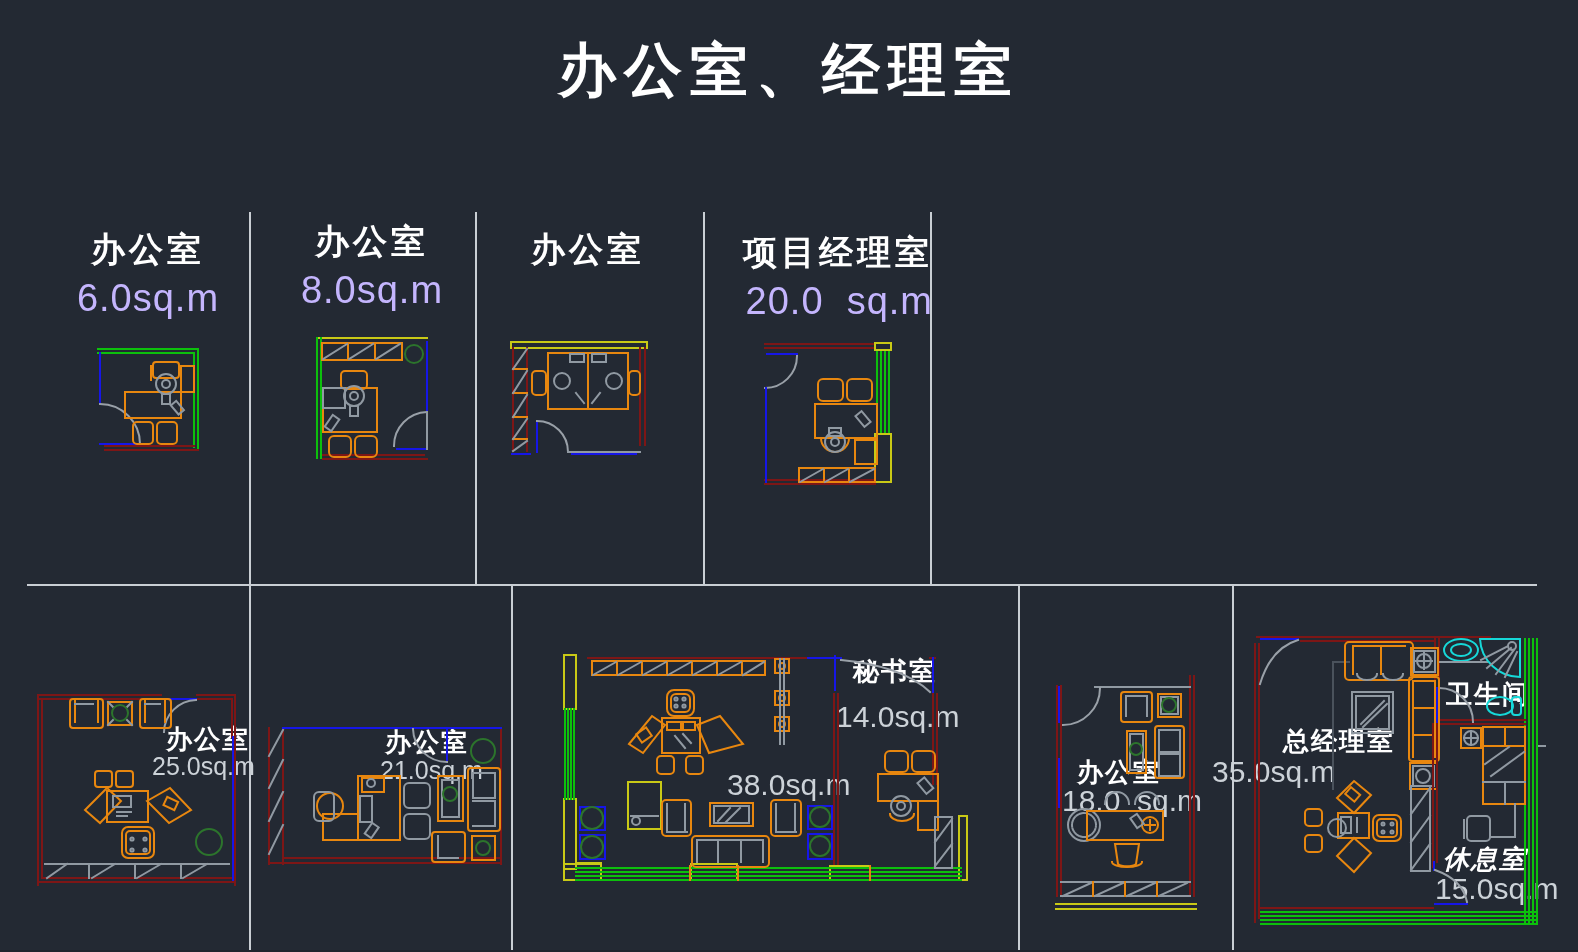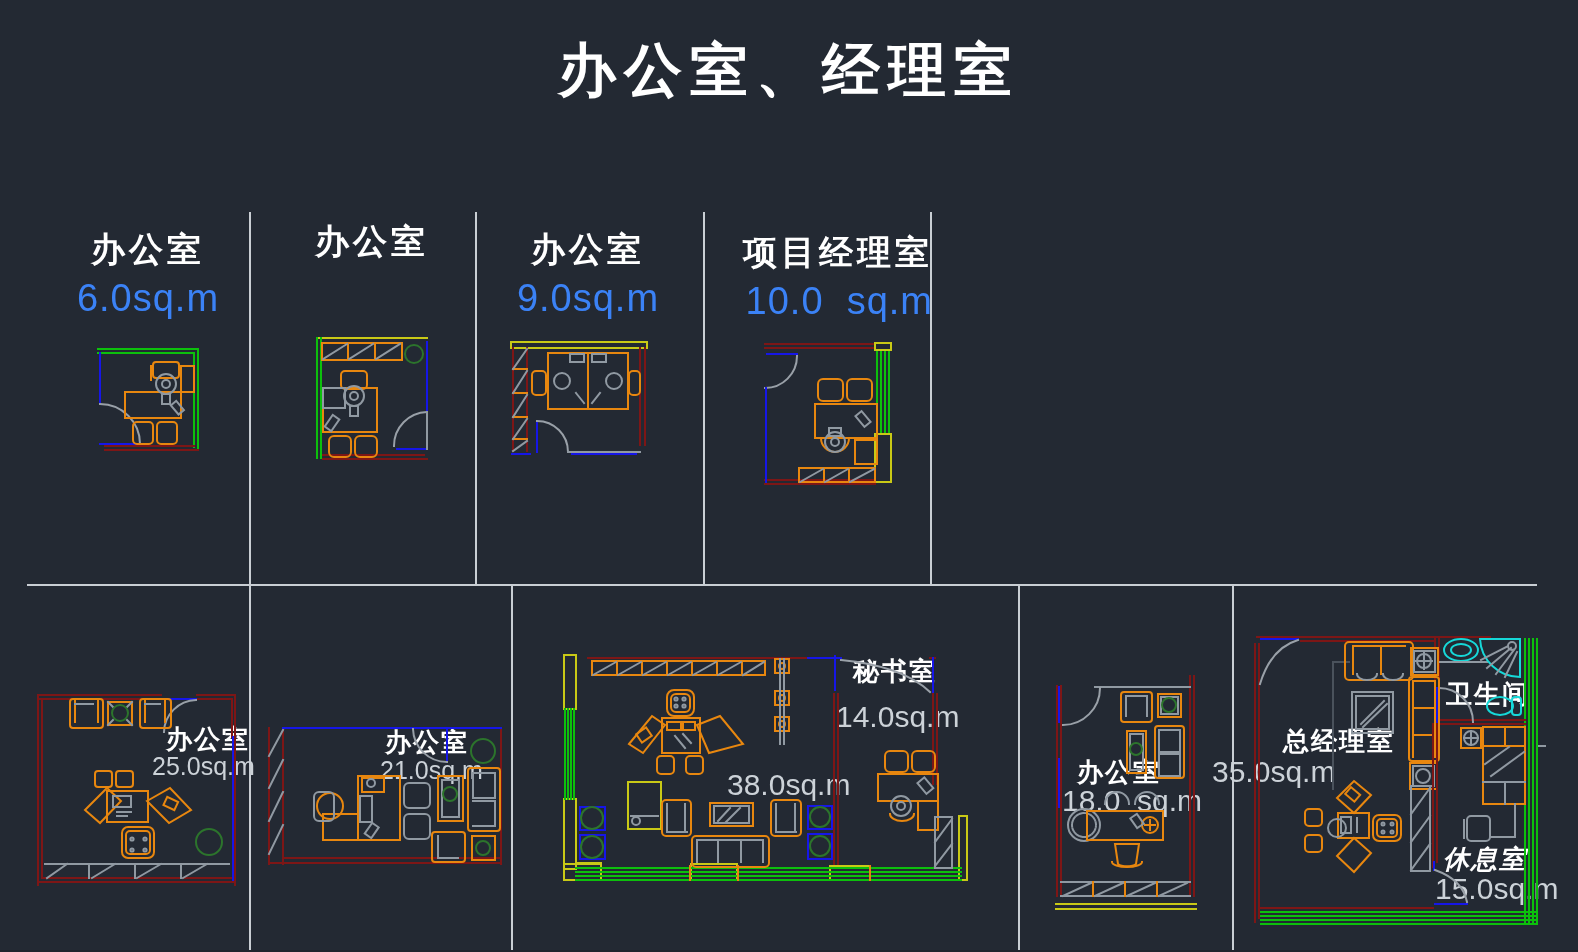--- a/index.html
+++ b/index.html
@@ -4,21 +4,21 @@
 <style>
   html,body{margin:0;padding:0;background:#232933;}
   .stage{position:relative;width:1578px;height:952px;background:#232933;overflow:hidden;
          font-family:"Liberation Sans",sans-serif;margin-top:24px;}
   .bottom-band{position:absolute;left:0;top:926px;width:1578px;height:26px;background:#1f242d;}
   .title{position:absolute;top:8px;left:0;width:100%;text-align:center;color:#ffffff;
          font-size:58px;font-weight:900;letter-spacing:8px;}
   .divider{position:absolute;background:#c9ced4;}
   .toplabel{position:absolute;text-align:center;transform:translateX(-50%);}
   .toplabel .nm{color:#ffffff;font-size:34px;font-weight:700;letter-spacing:4px;white-space:pre;}
-  .toplabel .ar{color:#3b82f6;font-size:38px;font-weight:400;letter-spacing:1px;margin-top:4px;white-space:pre;}
+  .toplabel .ar{color:#c4b5fd;font-size:38px;font-weight:400;letter-spacing:1px;margin-top:4px;white-space:pre;}
   .nm2{position:absolute;color:#ffffff;font-size:26px;font-weight:700;letter-spacing:2px;white-space:pre;}
   .ar2{position:absolute;color:#ccd2d8;font-size:25px;font-weight:400;white-space:pre;letter-spacing:0;}
   .nm2.big{font-size:30px;}
   .ar2.big{font-size:30px;}
   svg.plan{position:absolute;overflow:visible;}
   svg.plan *{fill:none;stroke-width:2;stroke-linecap:square;}
   .G{stroke:#0cc00c;} .B{stroke:#1616e8;} .R{stroke:#7d1616;} .Y{stroke:#c9c916;}
   .O{stroke:#e8870f;} .g{stroke:#9099a2;} .C{stroke:#16d8d8;} .d{stroke:#99a0a8;stroke-width:1.6;}
   .P{fill:#1e5c1e;stroke:#2c742c;stroke-width:1;}
   .w1{stroke-width:1.2;} .w3{stroke-width:3;} .w4{stroke-width:4.5;}
@@ -43,28 +43,28 @@
   <div class="divider" style="left:511px;top:562px;width:2px;height:364px;"></div>
   <div class="divider" style="left:1018px;top:562px;width:2px;height:364px;"></div>
   <div class="divider" style="left:1232px;top:562px;width:2px;height:364px;"></div>
 
   <div class="toplabel" style="left:148px;top:203px;">
     <div class="nm">办公室</div>
     <div class="ar">6.0sq.m</div>
   </div>
   <div class="toplabel" style="left:372px;top:195px;">
     <div class="nm">办公室</div>
+    <div class="ar">8.0sq.m</div>
   </div>
   <div class="toplabel" style="left:588px;top:203px;">
     <div class="nm">办公室</div>
-    <div class="ar">9.0sq.m</div>
   </div>
   <div class="toplabel" style="left:838px;top:206px;text-align:right;">
     <div class="nm">项目经理室</div>
-    <div class="ar">10.0  sq.m</div>
+    <div class="ar">20.0  sq.m</div>
   </div>
 
   <div class="nm2" style="left:166px;top:698px;">办公室</div>
   <div class="ar2" style="left:152px;top:728px;">25.0sq.m</div>
 
   <div class="nm2" style="left:385px;top:701px;">办公室</div>
   <div class="ar2" style="left:380px;top:732px;text-align:right;">21.0sq.m</div>
 
   <div class="ar2 big" style="left:727px;top:744px;">38.0sq.m</div>
 

